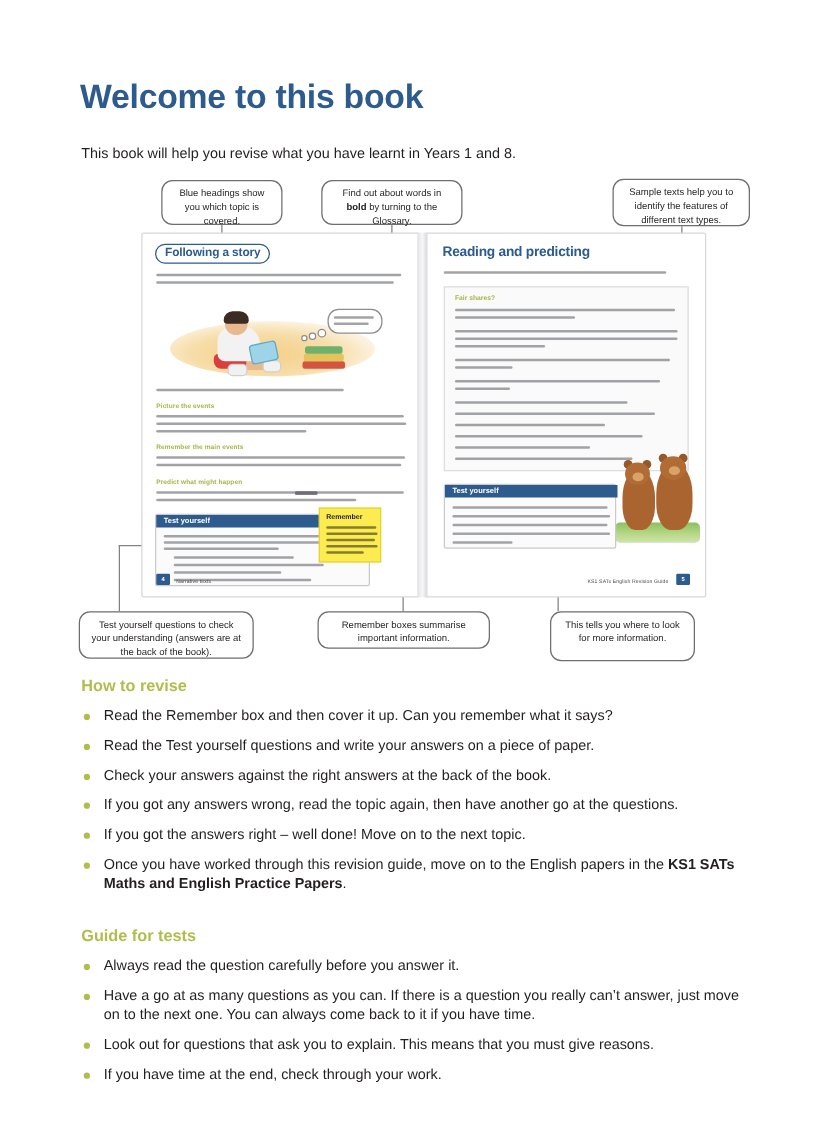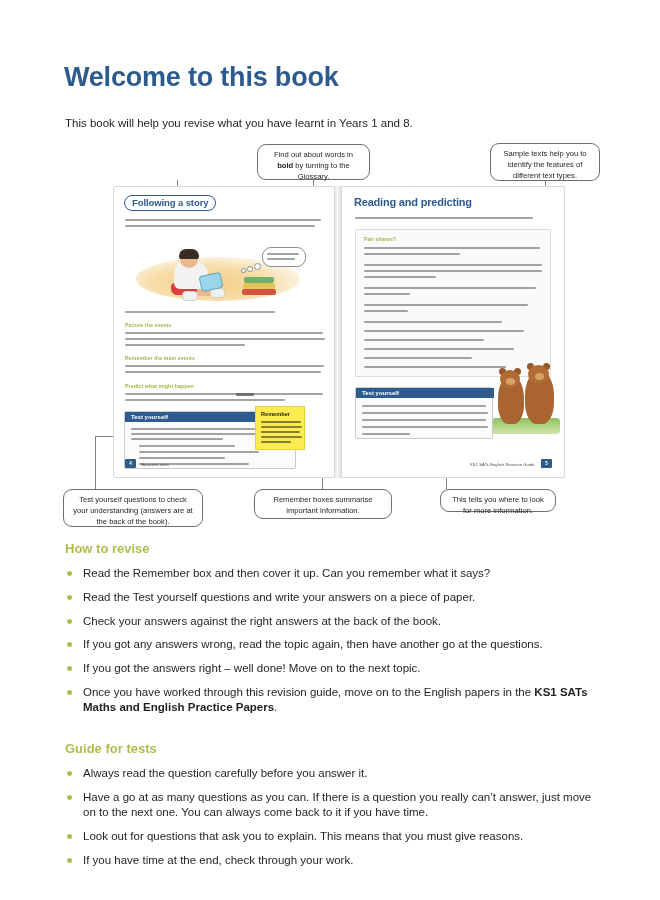--- a/index.html
+++ b/index.html
@@ -55,21 +55,21 @@
     box-sizing: border-box;
     z-index: 20;
   }
   .callout b { font-weight: bold; }
 
   .co-blue-headings { left: 129px; top: 128px; width: 97px; height: 36px; }
   .co-glossary      { left: 257px; top: 128px; width: 113px; height: 36px; }
   .co-sample-texts  { left: 490px; top: 127px; width: 110px; height: 38px; }
   .co-test-yourself { left: 63px;  top: 473px; width: 140px; height: 38px; }
   .co-remember-box  { left: 254px; top: 473px; width: 138px; height: 30px; }
-  .co-more-info     { left: 440px; top: 473px; width: 116px; height: 23px; }
+  .co-more-info     { left: 440px; top: 473px; width: 116px; height: 40px; }
 
   
   .conn {
     position: absolute;
     background: #808285;
     z-index: 5;
   }
   .conn.v { width: 1px; }
   .conn.h { height: 1px; }
 
@@ -376,20 +376,21 @@
   <div class="conn h" style="left:95px; top:420px; width:30px;"></div>
 
   <div class="conn v" style="left:322px; top:433px; height:40px;"></div>
   <div class="conn h" style="left:304px; top:433px; width:19px;"></div>
 
   <div class="conn v" style="left:446px; top:442px; height:31px;"></div>
 
   <div class="conn v" style="left:313px; top:182px; height:154px;"></div>
   <div class="conn h" style="left:250px; top:336px; width:64px;"></div>
 
+  <div class="callout co-blue-headings">Blue headings show you which topic is covered.</div>
 
   <div class="callout co-glossary"><span>Find out about words in </span><b>bold</b><span> by turning to the Glossary.</span></div>
 
   <div class="callout co-sample-texts">Sample texts help you to identify the features of different text types.</div>
   <div class="callout co-test-yourself">Test yourself questions to check your understanding (answers are at the back of the book).</div>
   <div class="callout co-remember-box">Remember boxes summarise important information.</div>
   <div class="callout co-more-info">This tells you where to look for more information.</div>
 
   <div class="spread">
 

